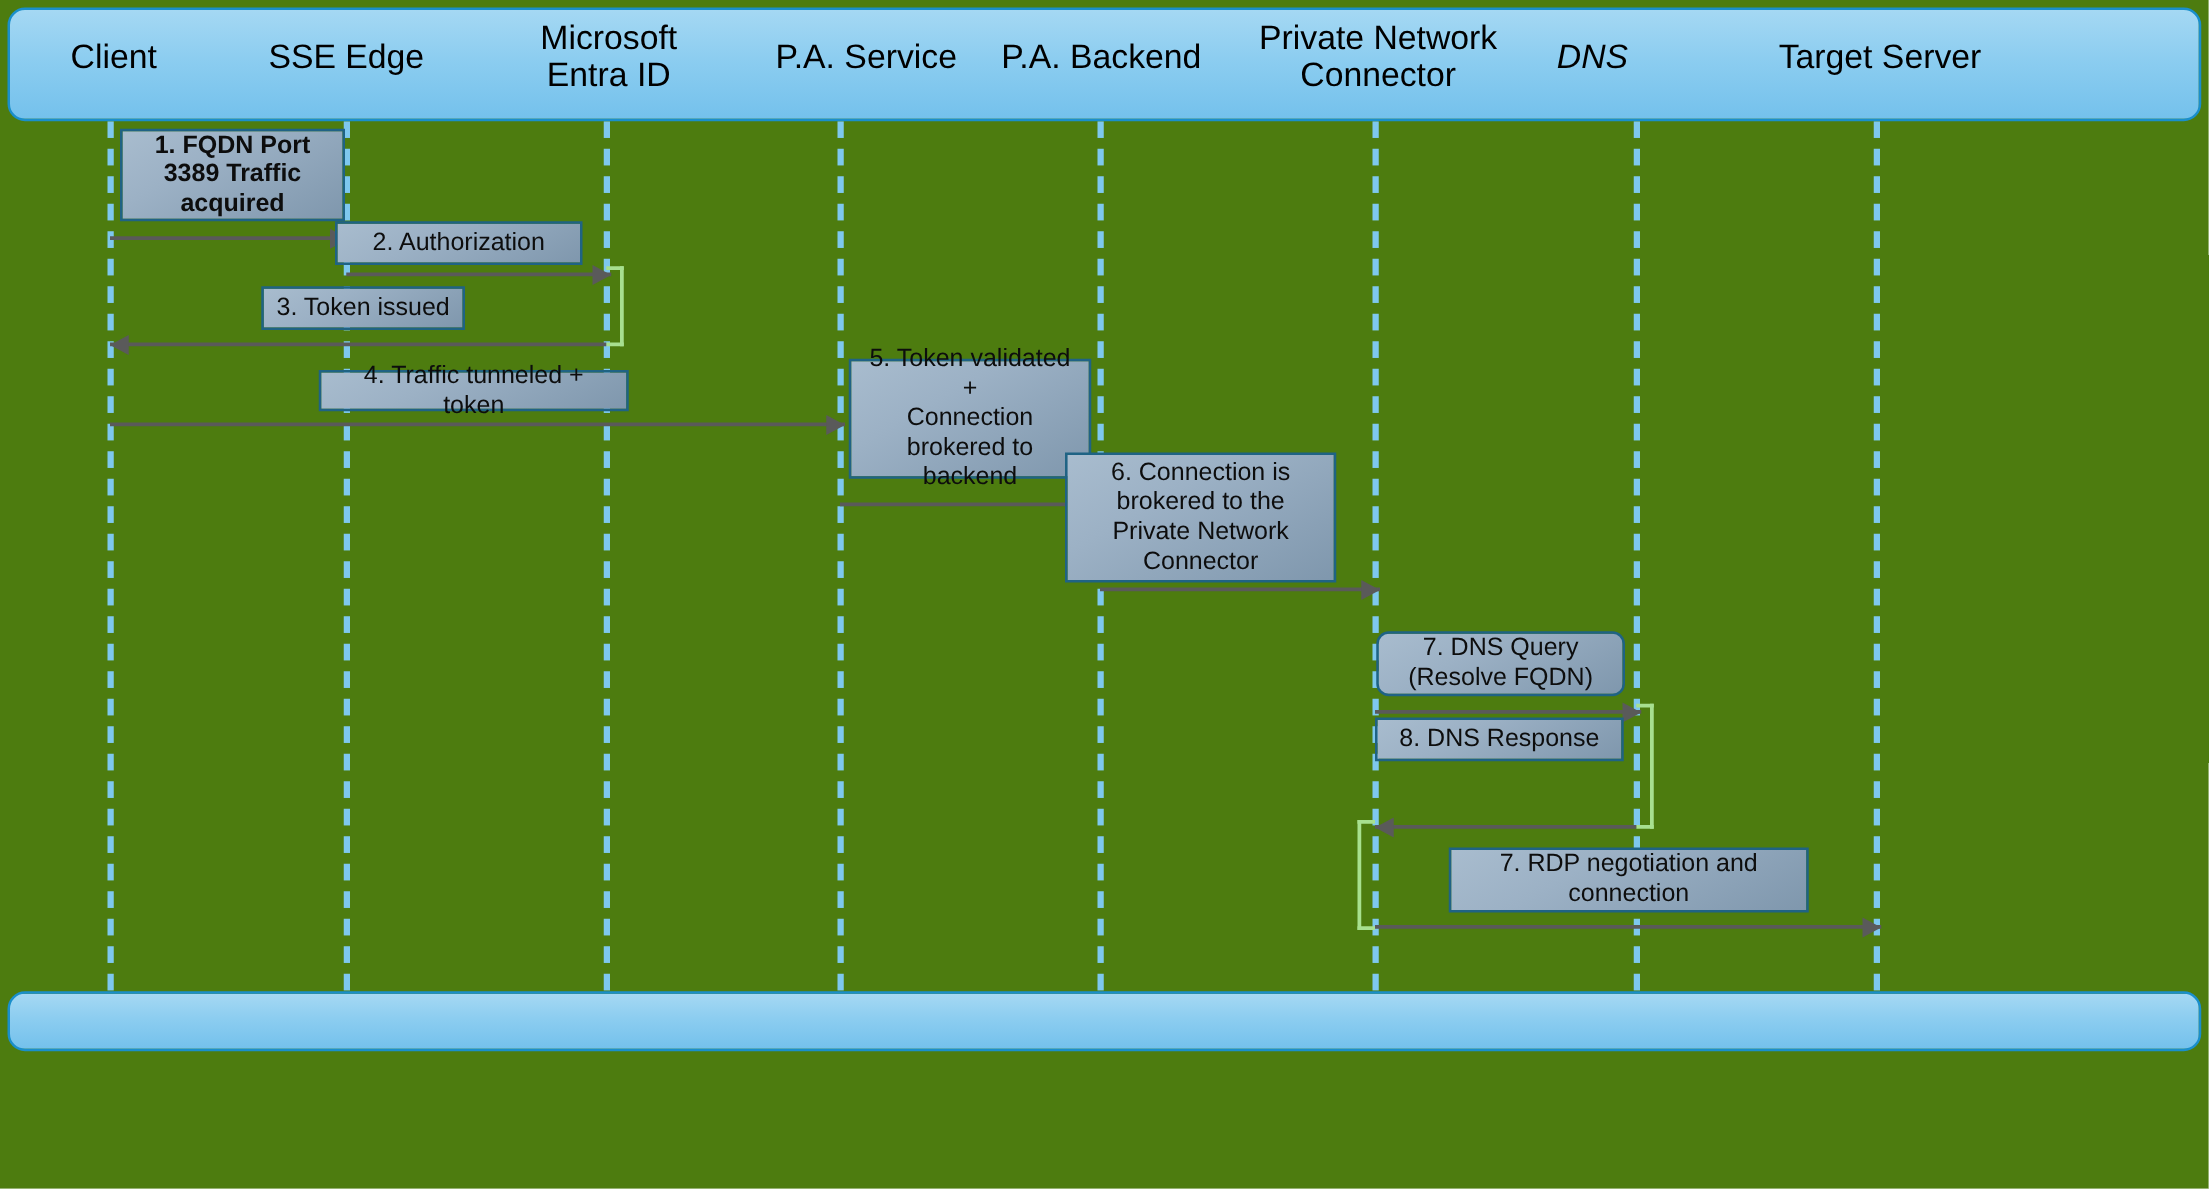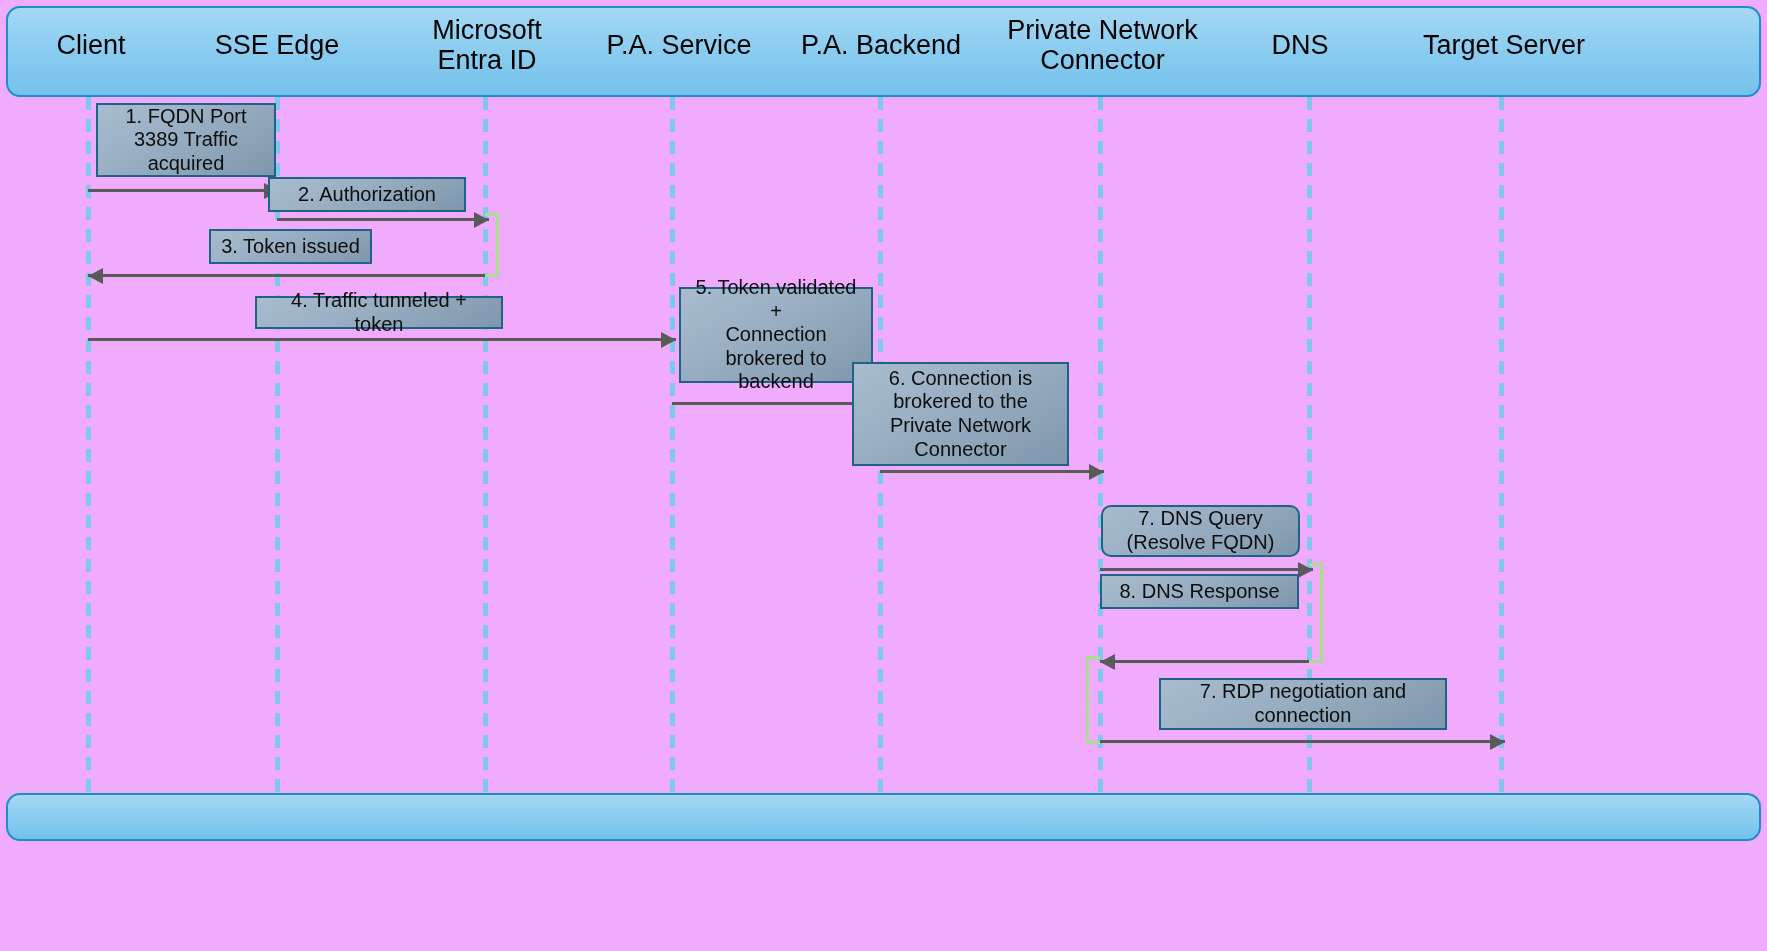--- a/index.html
+++ b/index.html
@@ -4,21 +4,21 @@
 <style>
   html,body{margin:0;padding:0;background:#ffffff;}
   body{
     font-family:"Liberation Sans","DejaVu Sans",sans-serif;
     -webkit-font-smoothing:antialiased;
   }
   #stage{
     position:relative;
     width:1767px;
     height:951px;
-    background:#f0abfc;
+    background:#4d7c0f;
     overflow:hidden;
   }
 
   
   .lane-bar{
     position:absolute;
     left:6px;
     width:1755px;
     box-sizing:border-box;
     border:2px solid #1a8fcb;
@@ -105,25 +105,25 @@
 <body>
 
 <div id="stage">
 
   <div id="header-bar" class="lane-bar"></div>
   <div id="lane-labels">
       <div class="lane-label" style="left: 6px; width: 170px;">Client</div>
       <div class="lane-label" style="left: 182px; width: 190px;">SSE Edge</div>
       <div class="lane-label" style="left: 392px; width: 190px;">Microsoft
 Entra ID</div>
-      <div class="lane-label" style="left: 584px; width: 190px;">P.A. Service</div>
+      <div class="lane-label" style="left: 598px; width: 190px;">P.A. Service</div>
       <div class="lane-label" style="left: 786px; width: 190px;">P.A. Backend</div>
       <div class="lane-label" style="left: 1000px; width: 205px;">Private Network
 Connector</div>
-      <div class="lane-label" style="left: 1230px; width: 140px;">DNS</div>
+      <div class="lane-label" style="left: 1204px; width: 140px; font-style: italic;">DNS</div>
       <div class="lane-label" style="left: 1384px; width: 240px;">Target Server</div>
     </div>
 
   <div id="lifelines">
       <div class="lifeline" style="left: 88px;"></div>
       <div class="lifeline" style="left: 277px;"></div>
       <div class="lifeline" style="left: 485px;"></div>
       <div class="lifeline" style="left: 672px;"></div>
       <div class="lifeline" style="left: 880px;"></div>
       <div class="lifeline" style="left: 1100px;"></div>
@@ -152,21 +152,21 @@
       <div class="arrow-head right" style="top: 464px; left: 1089px;"></div>
       <div class="arrow-line" style="left: 1100px; top: 568px; width: 213px;"></div>
       <div class="arrow-head right" style="top: 562px; left: 1298px;"></div>
       <div class="arrow-line" style="left: 1100px; top: 660px; width: 209px;"></div>
       <div class="arrow-head left" style="top: 654px; left: 1100px;"></div>
       <div class="arrow-line" style="left: 1100px; top: 740px; width: 405px;"></div>
       <div class="arrow-head right" style="top: 734px; left: 1490px;"></div>
     </div>
 
   <div id="boxes">
-      <div class="msgbox" style="left: 96px; top: 103px; width: 180px; height: 74px;">1. FQDN Port
+      <div class="msgbox" style="left: 96px; top: 103px; width: 180px; height: 74px; font-weight: bold;">1. FQDN Port
 3389 Traffic
 acquired</div>
       <div class="msgbox" style="left: 268px; top: 177px; width: 198px; height: 35px;">2. Authorization</div>
       <div class="msgbox" style="left: 209px; top: 229px; width: 163px; height: 35px;">3. Token issued</div>
       <div class="msgbox" style="left: 255px; top: 296px; width: 248px; height: 33px;">4. Traffic tunneled + token</div>
       <div class="msgbox" style="left: 679px; top: 287px; width: 194px; height: 96px;">5. Token validated +
 Connection
 brokered to
 backend</div>
       <div class="msgbox" style="left: 852px; top: 362px; width: 217px; height: 104px;">6. Connection is

